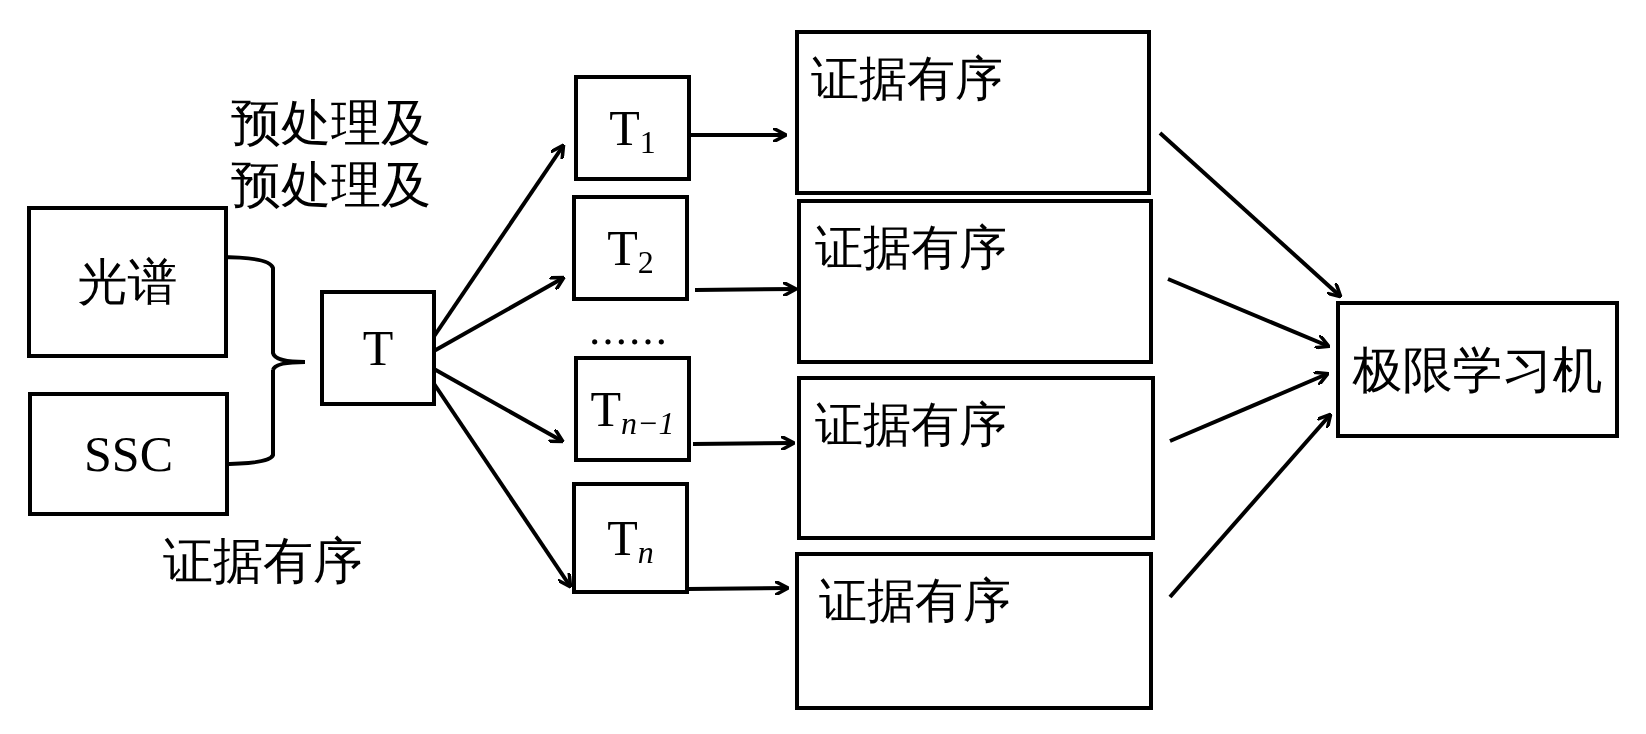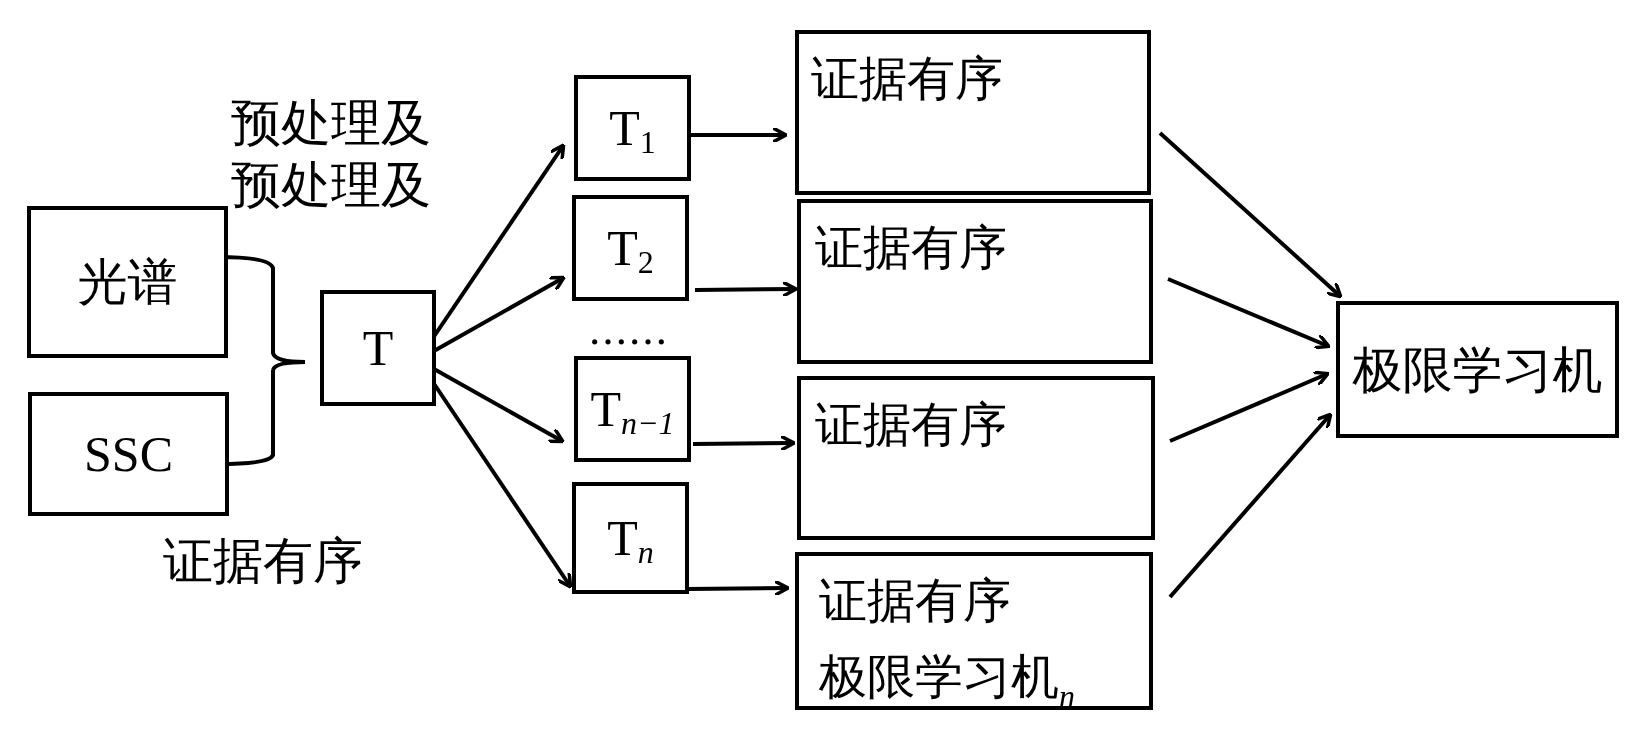--- a/index.html
+++ b/index.html
@@ -85,19 +85,18 @@
   </div>
 </div>
 <div class="box" style="left:797px;top:376px;width:358px;height:164px;">
   <div class="elm-text" style="left:14px;top:6px;">
     <div>证据有序</div>
   </div>
 </div>
 <div class="box" style="left:795px;top:552px;width:358px;height:158px;">
   <div class="elm-text" style="left:20px;top:6px;">
     <div>证据有序</div>
-    <div><span>极限学习机</span><span class="sub" style="font-style:italic;">n</span></div>
   </div>
 </div>
 
 <div class="box center" style="left:1336px;top:301px;width:283px;height:137px;">
   <span class="label" style="position:static;">极限学习机</span>
 </div>
 
 </body></html>

